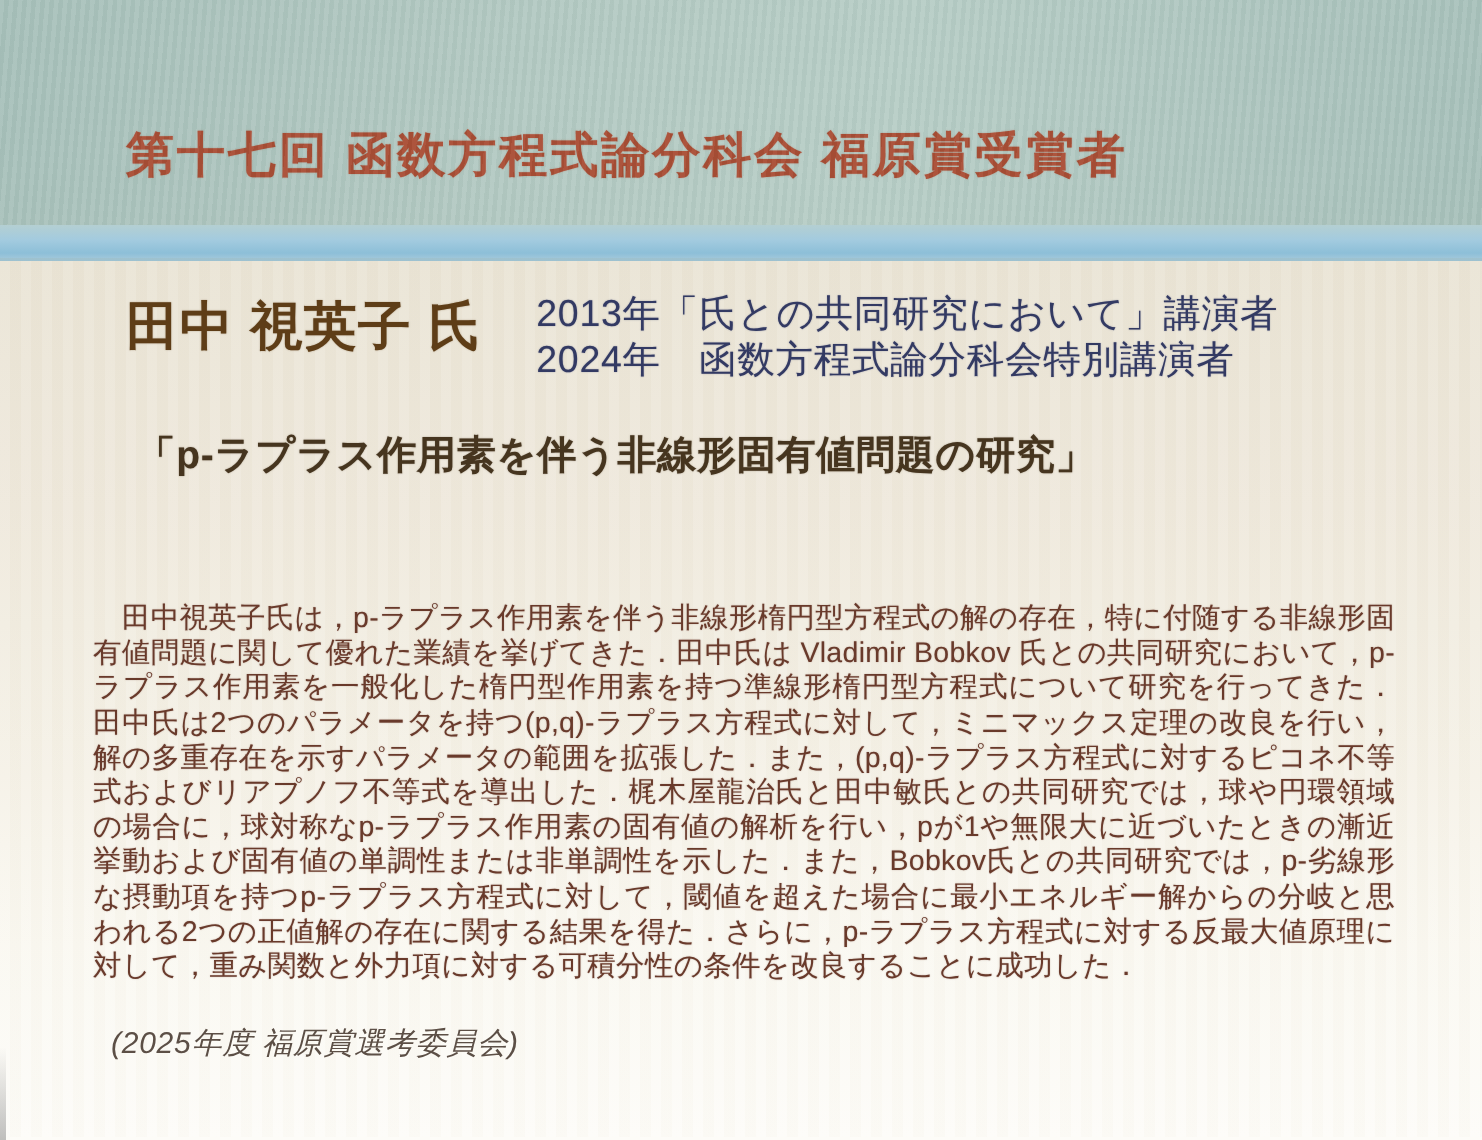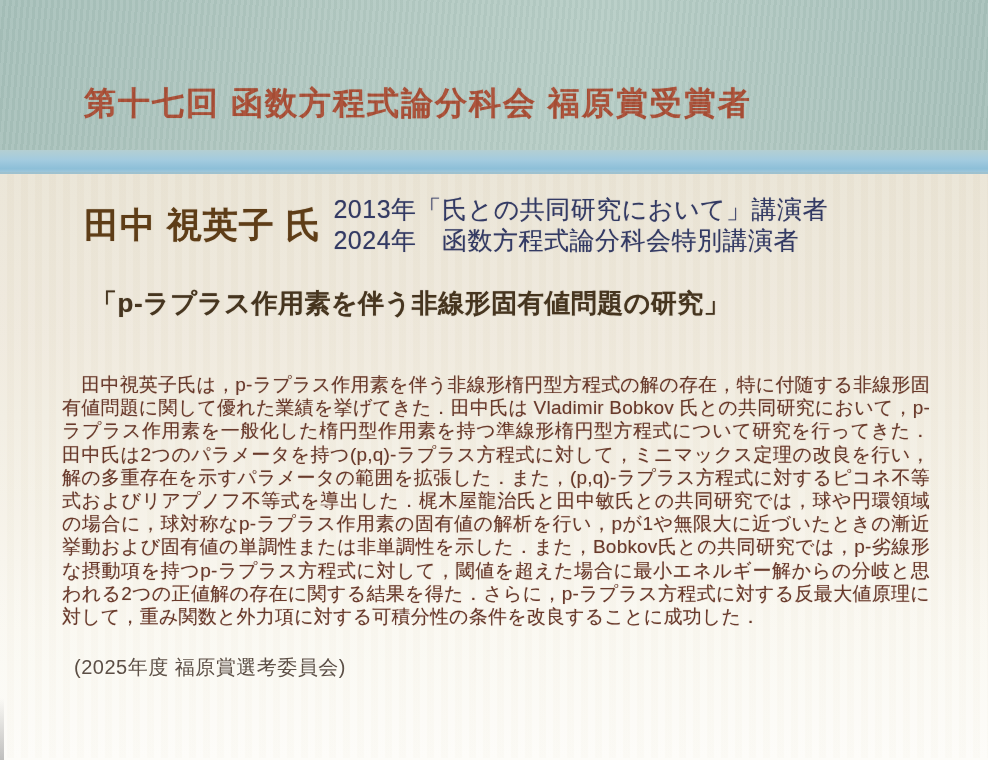--- a/index.html
+++ b/index.html
@@ -59,23 +59,23 @@
     padding:16px 58px 0 62px;
     position:relative;
   }
   .body-area::after{ 
     content:"";position:absolute;inset:0;
     background:repeating-linear-gradient(90deg,rgba(255,255,255,0.10) 0 7px,rgba(220,212,190,0.06) 7px 14px);
     pointer-events:none;
   }
   .recipient-row{
     display:flex;
-    align-items:center;
+    align-items:flex-start;
     margin:4px 0 0 22px;
-    gap:12px;
+    gap:36px;
     position:relative;z-index:1;
   }
   .recipient-name{
     font-size:35px;
     font-weight:bold;
     letter-spacing:1px;
     color:var(--name-brown);
     white-space:nowrap;
     text-shadow:0 0 1px rgba(94,61,23,0.5);
   }
@@ -91,37 +91,37 @@
     margin:30px 0 0 29px;
     font-size:26px;
     font-weight:bold;
     letter-spacing:0.5px;
     color:var(--research-title-brown);
     white-space:nowrap;
     text-shadow:0 0 1px rgba(70,53,31,0.5);
     position:relative;z-index:1;
   }
   .citation{
-    margin-top:52px;
+    margin-top:80px;
     width:868px;
     font-size:19px;
     line-height:23.2px;
     text-align:justify;
     color:var(--body-maroon);
     letter-spacing:0.2px;
     text-shadow:0 0 1px rgba(105,58,43,0.4);
     position:relative;z-index:1;
   }
   .citation p{margin:0;}
   .footer-note{
     margin:26px 0 0 12px;
     font-size:20px;
     color:var(--footer-gray-brown);
     letter-spacing:0.5px;
-    position:relative;z-index:1;
+    position:relative;z-index:1;font-style:italic;
   }
   .edge-artifact{
     position:absolute;left:0;bottom:0;width:4px;height:62px;
     background:linear-gradient(180deg,rgba(150,150,150,0.0),rgba(140,140,140,0.55));
     z-index:2;
   }
 </style>
 </head>
 <body>
 

